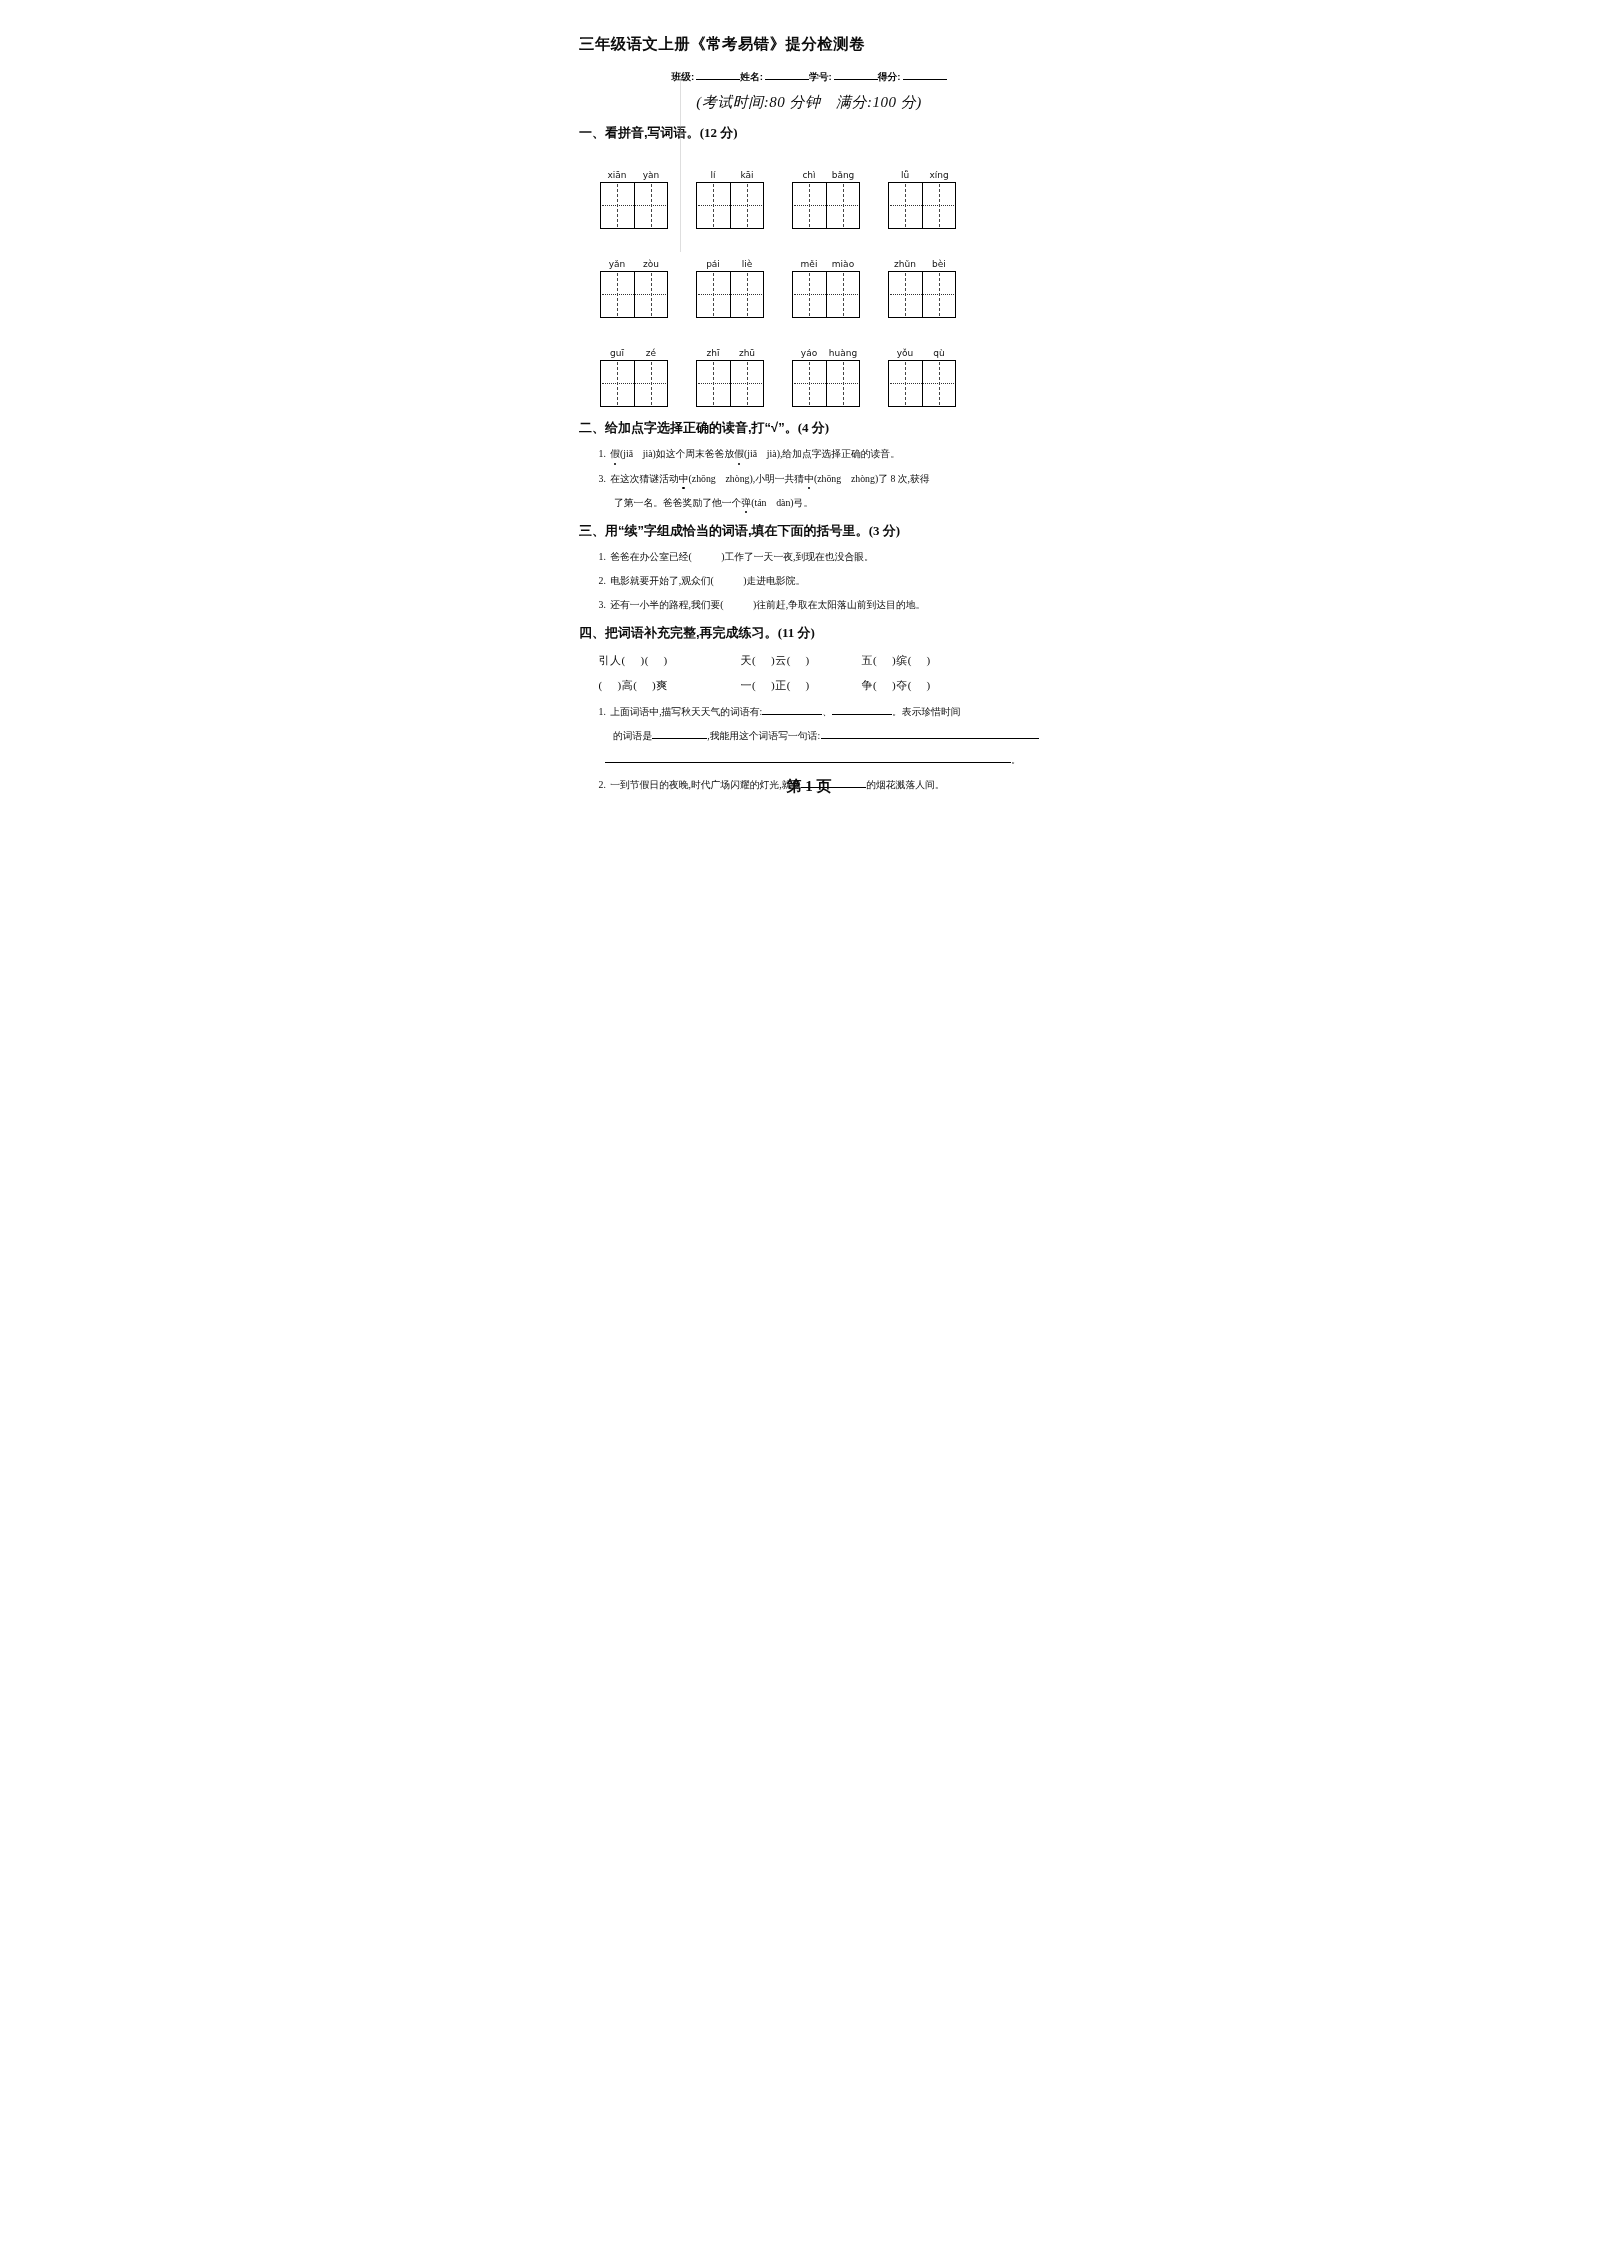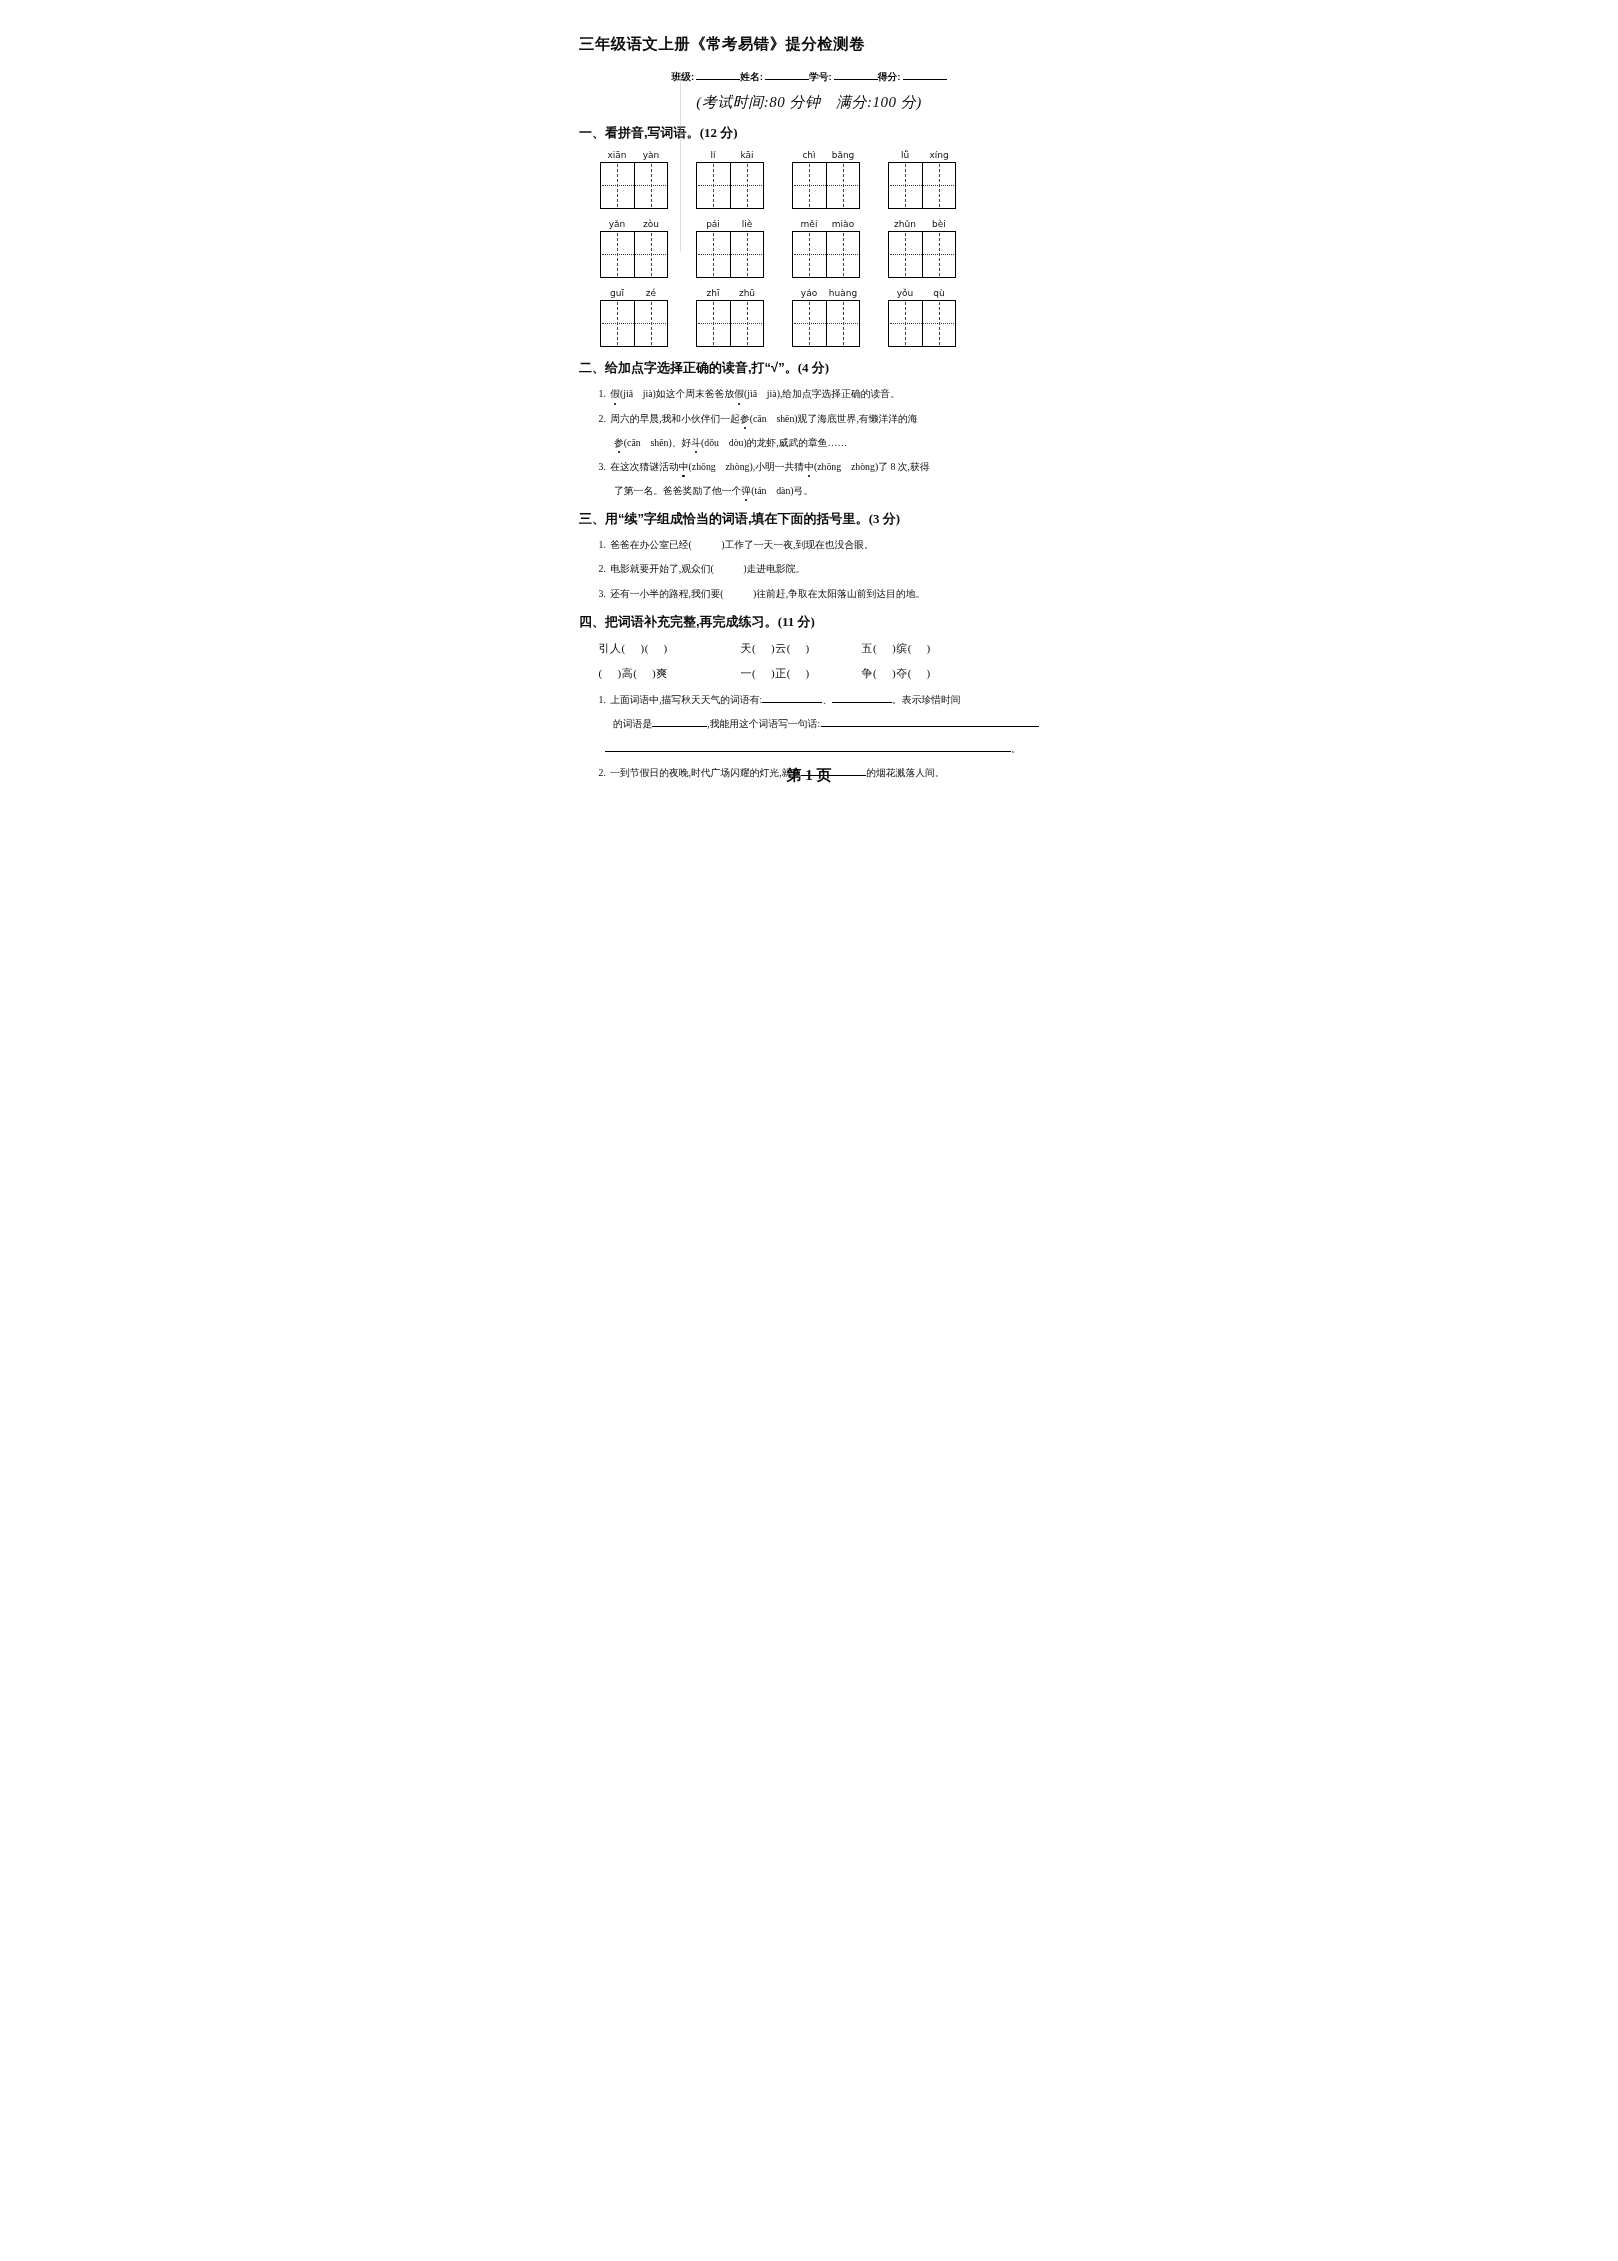--- a/index.html
+++ b/index.html
@@ -16,21 +16,21 @@
             font-family:"Liberation Sans","DejaVu Sans",sans-serif;font-weight:bold;font-size:9.8px;}
   .ifield{display:flex;align-items:baseline;gap:1.9px;}
   .blank{display:inline-block;height:1.05em;border-bottom:0.9px solid #000;vertical-align:baseline;}
   .iblank{width:44px;}
   .meta{text-align:center;margin-top:8.4px;font-size:15px;font-style:italic;letter-spacing:0.5px;}
   .sec-head{font-family:"Liberation Sans","DejaVu Sans",sans-serif;font-weight:bold;
             font-size:13px;margin:12px 0 5.6px;}
   .sec-head .score{font-family:"Liberation Serif","DejaVu Serif",serif;}
   
   .prow{display:flex;gap:28px;margin:8.4px 0 10.3px 21px;}
-  .pgroup{width:68px;flex:0 0 68px;}
+  .pgroup{width:68px;flex:0 0 68px;margin-top:20px;}
   .plabels{display:flex;margin-bottom:1.9px;font-family:"DejaVu Sans","Liberation Sans",sans-serif;
            font-size:9px;color:#111;}
   .plabels span{flex:1;text-align:center;}
   .pbox{height:45px;border:0.9px solid #000;border-top-width:1.9px;border-bottom-width:1.9px;
         display:flex;position:relative;background:#fff;}
   .pbox::after{content:"";position:absolute;left:1.4px;right:1.4px;top:50%;margin-top:-0.5px;
                border-top:1.4px dotted #333;}
   .pcell{flex:1;position:relative;}
   .pcell + .pcell{border-left:0.9px solid #000;}
   .pcell::before{content:"";position:absolute;left:50%;top:0.9px;bottom:0.9px;border-left:0.9px dashed #444;}
@@ -215,28 +215,20 @@
   </div>
 
   <div class="sec-head">
     <span>二、给加点字选择正确的读音,打“√”。</span><span class="score">(4 分)</span>
   </div>
 
   <div class="line">
     <span class="num">1.</span><span class="dot">假</span><span>(jiǎ　jià)如这个周末爸爸放</span><span class="dot">假</span><span>(jiǎ　jià),给加点字选择正确的读音。</span>
   </div>
 
-  <div>
-    <div class="line">
-      <span class="num">2.</span><span>周六的早晨,我和小伙伴们一起</span><span class="dot">参</span><span>(cān　shēn)观了海底世界,有懒洋洋的海</span>
-    </div>
-    <div class="line cont">
-      <span class="dot">参</span><span>(cān　shēn)、好</span><span class="dot">斗</span><span>(dǒu　dòu)的龙虾,威武的章鱼……</span>
-    </div>
-  </div>
 
   <div>
     <div class="line">
       <span class="num">3.</span><span>在这次猜谜活动</span><span class="dot">中</span><span>(zhōng　zhòng),小明一共猜</span><span class="dot">中</span><span>(zhōng　zhòng)了 8 次,获得</span>
     </div>
     <div class="line cont">
       <span>了第一名。爸爸奖励了他一个</span><span class="dot">弹</span><span>(tán　dàn)弓。</span>
     </div>
   </div>
 

